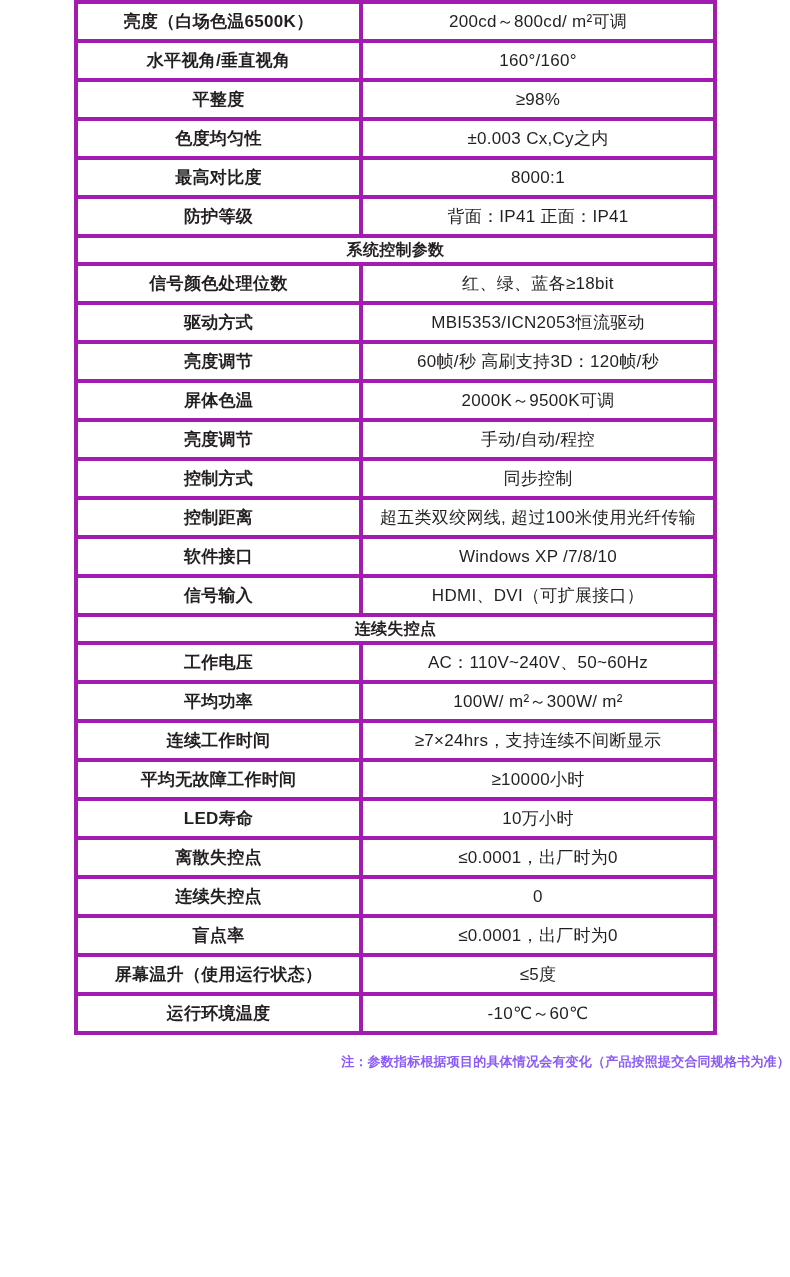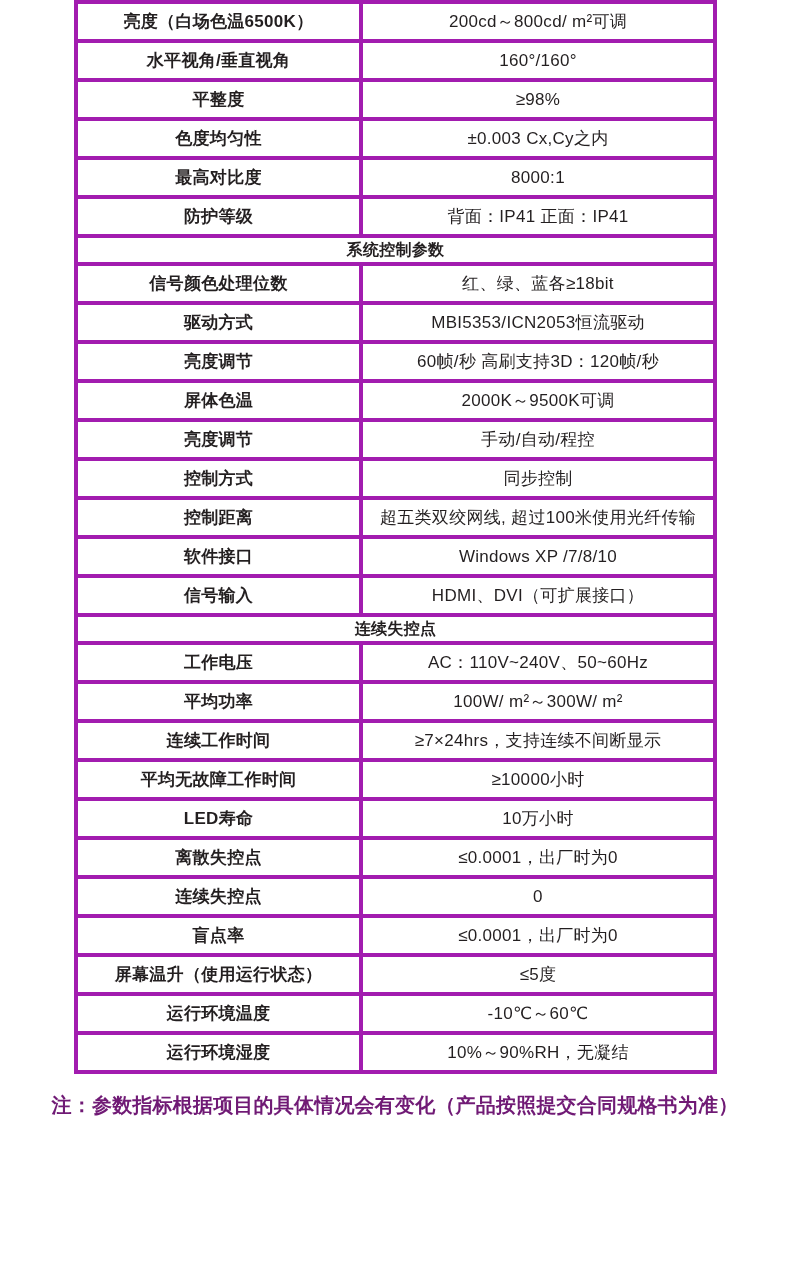--- a/index.html
+++ b/index.html
@@ -46,23 +46,23 @@
     width: 354px;
     font-weight: normal;
   }
   tr.section td {
     font-weight: bold;
     font-size: 16px;
     height: 28px;
   }
   .footnote {
     margin: 18px 0 0 0;
-    text-align: center;
-    color: #701a75;
-    font-size: 20px;
+    text-align: right;
+    color: #8b5cf6;
+    font-size: 13px;
     font-weight: bold;
     letter-spacing: 0.2px;
   }
 </style>
 </head>
 <body>
 
 <div class="sheet">
   <table class="spec">
     <tbody id="spec-body">
@@ -165,20 +165,16 @@
           <td class="value">≤0.0001，出厂时为0</td>
         </tr>
         <tr>
           <td class="label">屏幕温升（使用运行状态）</td>
           <td class="value">≤5度</td>
         </tr>
         <tr>
           <td class="label">运行环境温度</td>
           <td class="value">-10℃～60℃</td>
         </tr>
-        <tr>
-          <td class="label">运行环境湿度</td>
-          <td class="value">10%～90%RH，无凝结</td>
-        </tr>
       </tbody>
   </table>
   <div class="footnote">注：参数指标根据项目的具体情况会有变化（产品按照提交合同规格书为准）</div>
 </div>
 
 </body></html>

